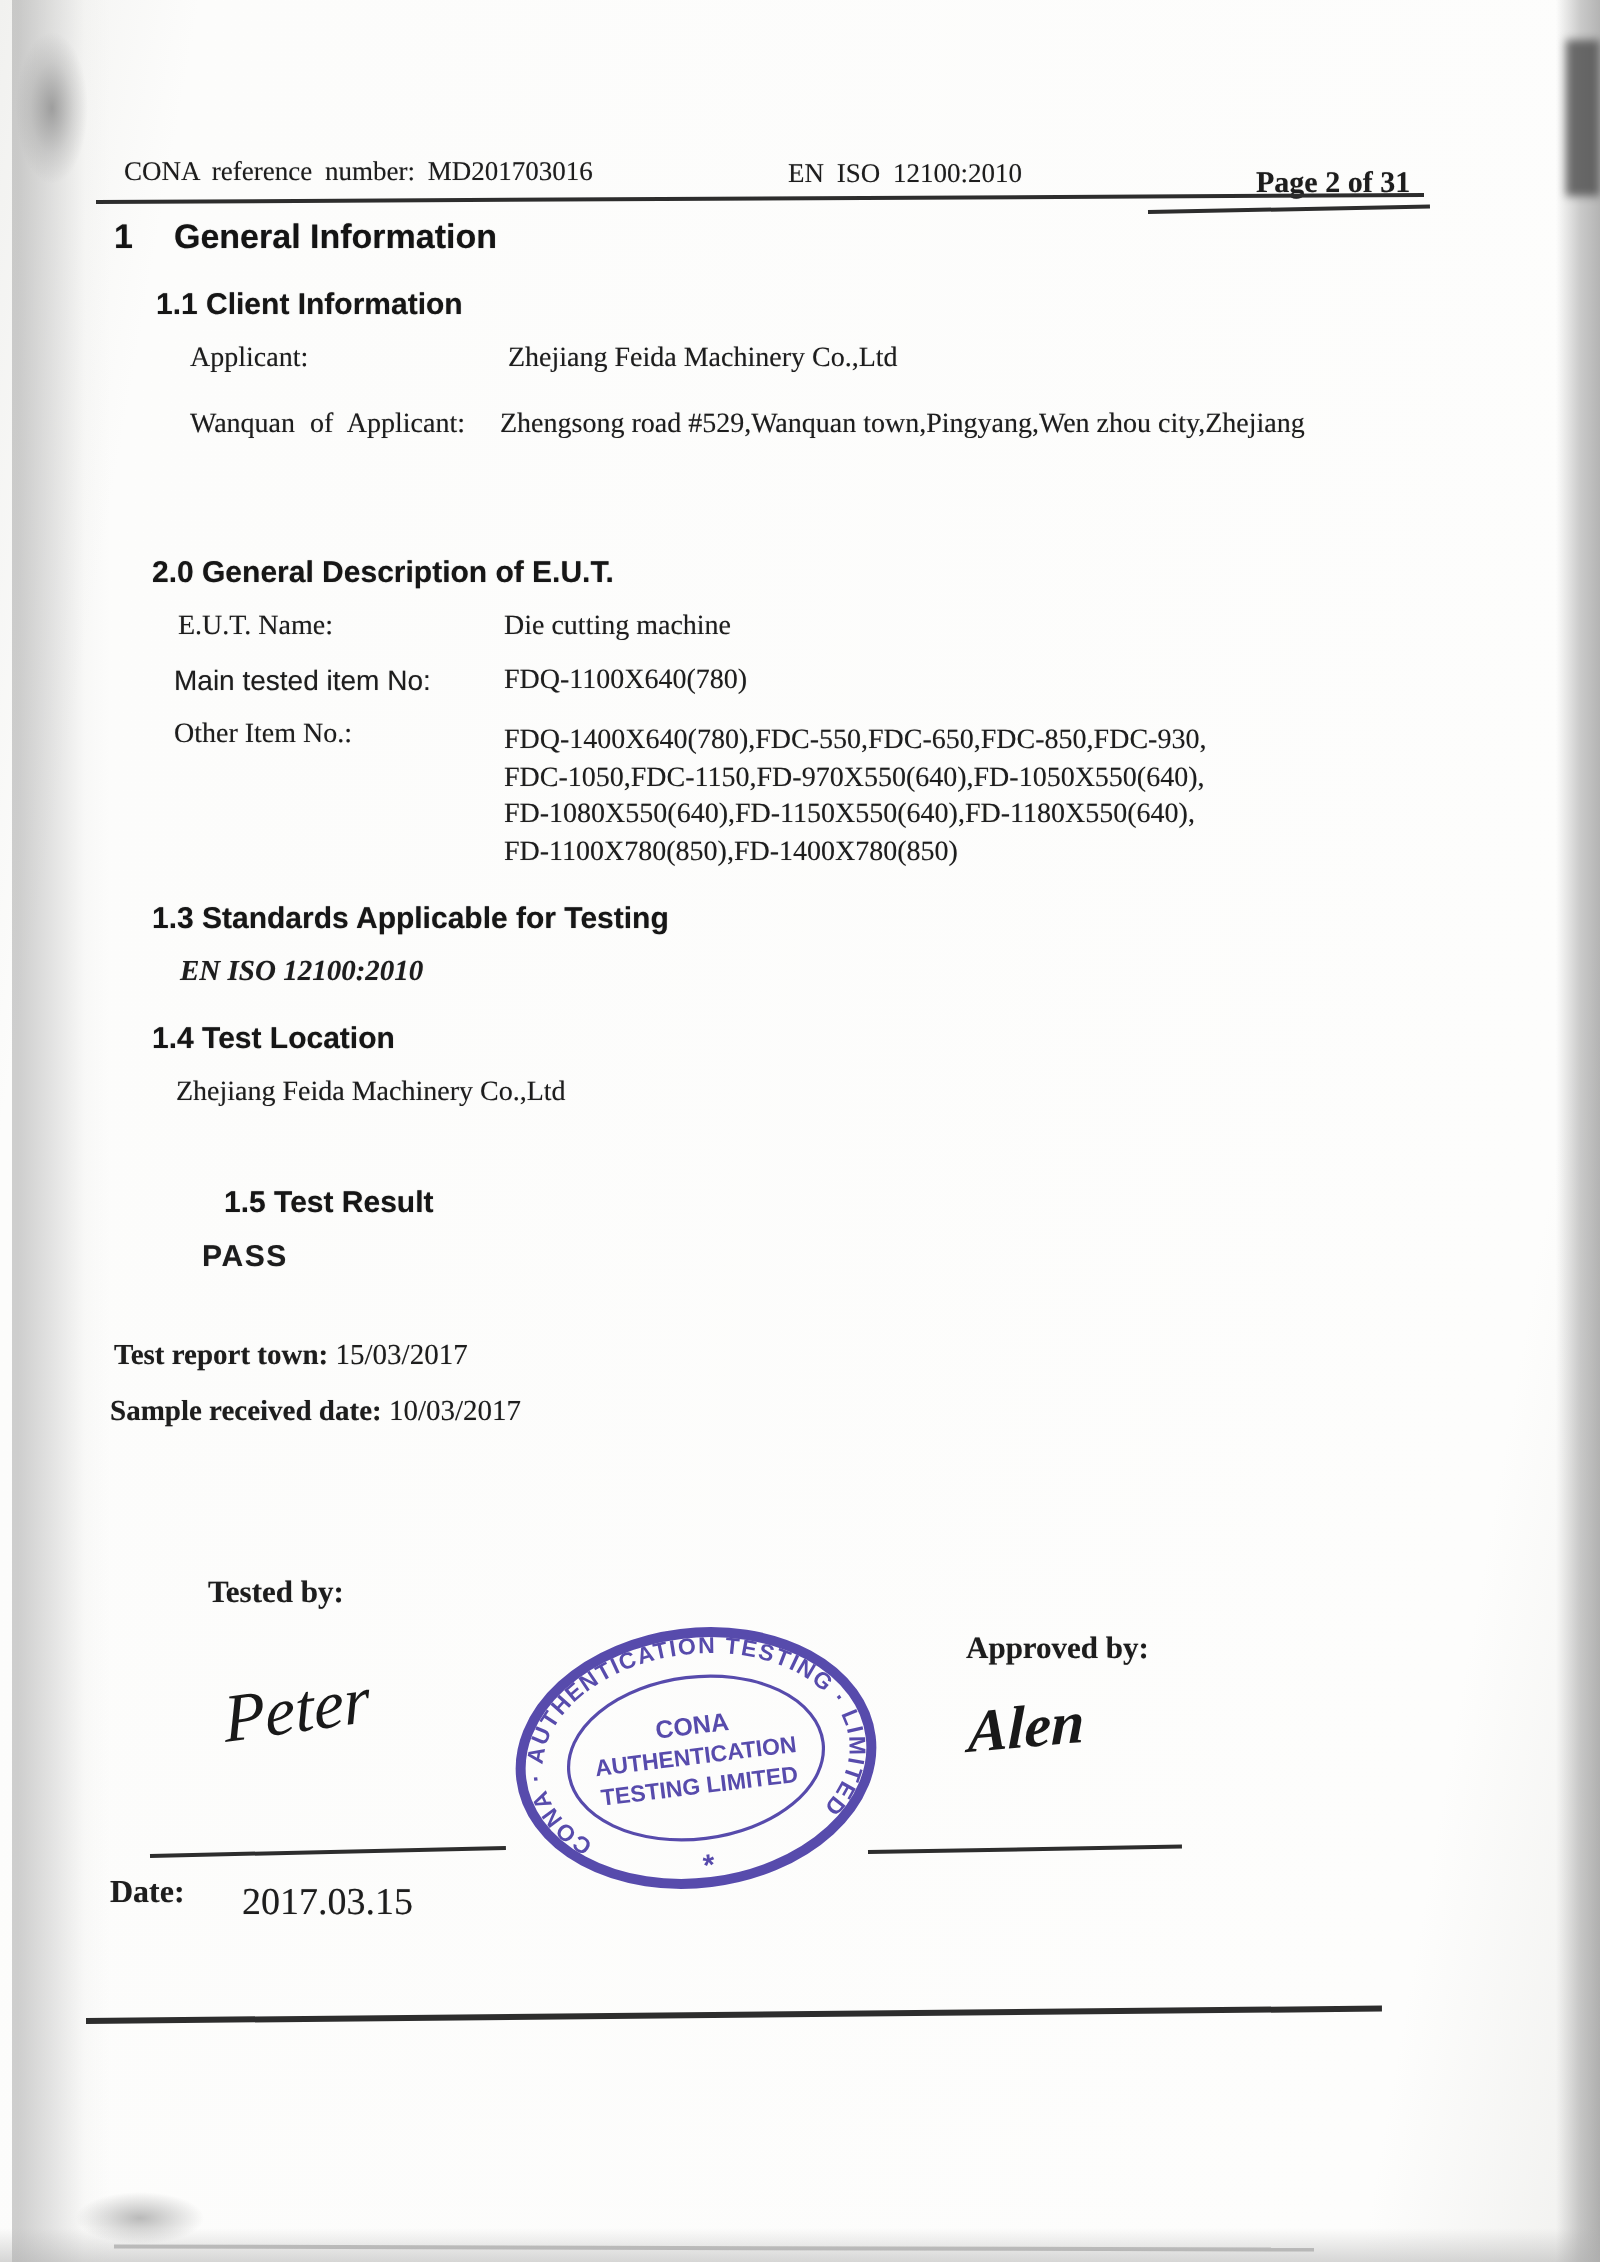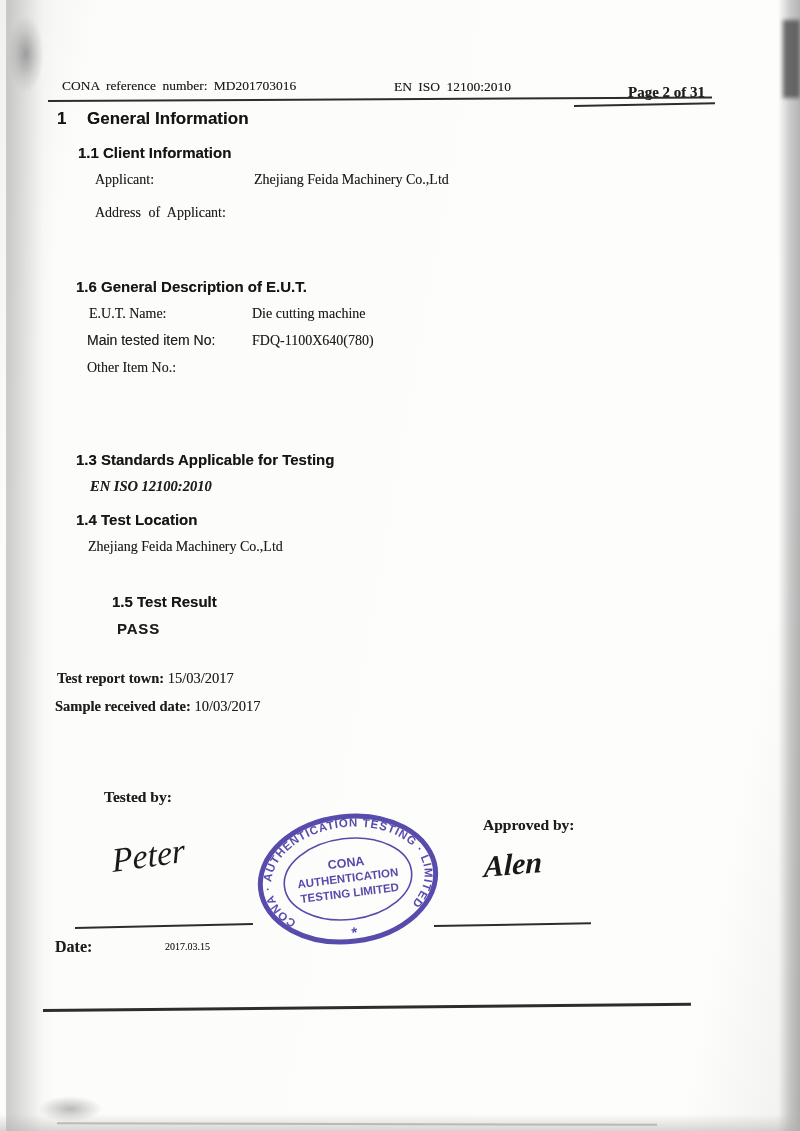--- a/index.html
+++ b/index.html
@@ -50,37 +50,44 @@
   <div class="abs serif" style="left:628px;top:84px;font-size:15px;font-weight:bold;">Page 2 of 31</div>
   <div class="abs rule" style="left:48px;top:100px;width:664px;height:2px;transform:rotate(-0.3deg);"></div>
   <div class="abs rule" style="left:574px;top:105px;width:141px;height:2px;transform:rotate(-1.1deg);"></div>
 
   <div class="abs h-sec" style="left:57px;top:109px;">1</div>
   <div class="abs h-sec" style="left:87px;top:109px;">General Information</div>
 
   <div class="abs h-sub" style="left:78px;top:144px;">1.1 Client Information</div>
   <div class="abs serif body14" style="left:95px;top:172px;">Applicant:</div>
   <div class="abs serif body14" style="left:254px;top:172px;">Zhejiang Feida Machinery Co.,Ltd</div>
-  <div class="abs serif body14" style="left:95px;top:205px;word-spacing:4px;">Address of Applicant:</div>
+  <div class="abs serif body14" style="left:95px;top:205px;word-spacing:4px;">Wanquan of Applicant:</div>
+  <div class="abs serif body14" style="left:250px;top:205px;">Zhengsong road #529,Wanquan town,Pingyang,Wen zhou city,Zhejiang</div>
 
-  <div class="abs h-sub" style="left:76px;top:278px;">1.6 General Description of E.U.T.</div>
+  <div class="abs h-sub" style="left:76px;top:278px;">2.0 General Description of E.U.T.</div>
   <div class="abs serif body14" style="left:89px;top:306px;">E.U.T. Name:</div>
   <div class="abs serif body14" style="left:252px;top:306px;">Die cutting machine</div>
   <div class="abs sans" style="left:87px;top:332px;font-size:14px;">Main tested item No:</div>
   <div class="abs serif body14" style="left:252px;top:333px;">FDQ-1100X640(780)</div>
   <div class="abs serif body14" style="left:87px;top:360px;">Other Item No.:</div>
+  <div class="abs serif body14" style="left:252px;top:362px;line-height:18.6px;">
+    <div>FDQ-1400X640(780),FDC-550,FDC-650,FDC-850,FDC-930,</div>
+    <div>FDC-1050,FDC-1150,FD-970X550(640),FD-1050X550(640),</div>
+    <div>FD-1080X550(640),FD-1150X550(640),FD-1180X550(640),</div>
+    <div>FD-1100X780(850),FD-1400X780(850)</div>
+  </div>
 
   <div class="abs h-sub" style="left:76px;top:451px;">1.3 Standards Applicable for Testing</div>
   <div class="abs serif" style="left:90px;top:478px;font-size:14.5px;font-weight:bold;font-style:italic;">EN ISO 12100:2010</div>
 
   <div class="abs h-sub" style="left:76px;top:511px;">1.4 Test Location</div>
   <div class="abs serif body14" style="left:88px;top:539px;">Zhejiang Feida Machinery Co.,Ltd</div>
 
   <div class="abs h-sub" style="left:76px;top:593px;margin-left:36px;">1.5 Test Result</div>
-  <div class="abs sans" style="left:101px;top:620px;font-size:15px;font-weight:bold;letter-spacing:.8px;margin-left:16px;">PASS</div>
+  <div class="abs sans" style="left:101px;top:620px;font-size:15px;font-weight:bold;letter-spacing:.8px;">PASS</div>
 
   <div class="abs serif" style="left:57px;top:670px;font-size:14.5px;">
     <span class="lbl">Test report town:</span>
     <span>15/03/2017</span>
   </div>
   <div class="abs serif" style="left:55px;top:698px;font-size:14.5px;">
     <span class="lbl">Sample received date:</span>
     <span>10/03/2017</span>
   </div>
 
@@ -104,18 +111,18 @@
         <text x="96" y="72" text-anchor="middle" font-family="Liberation Sans, sans-serif" font-size="11.5" font-weight="bold" stroke="none">AUTHENTICATION</text>
         <text x="96" y="87" text-anchor="middle" font-family="Liberation Sans, sans-serif" font-size="11.5" font-weight="bold" stroke="none">TESTING LIMITED</text>
       </g>
     </svg>
   </div>
 
   <div class="abs rule" style="left:75px;top:927px;width:178px;height:2px;transform:rotate(-1.3deg);"></div>
   <div class="abs rule" style="left:434px;top:925px;width:157px;height:2px;transform:rotate(-1deg);"></div>
 
   <div class="abs serif" style="left:55px;top:938px;font-size:16px;font-weight:bold;">Date:</div>
-  <div class="abs serif" style="left:121px;top:941px;font-size:10px;margin-left:44px;">2017.03.15</div>
+  <div class="abs serif" style="left:121px;top:941px;font-size:19px;">2017.03.15</div>
 
   <div class="abs rule" style="left:43px;top:1009px;width:648px;height:2.5px;transform:rotate(-0.55deg);"></div>
   <div class="abs" style="left:57px;top:1123px;width:600px;height:1.5px;background:rgba(130,130,130,.45);transform:rotate(0.15deg);"></div>
 
 </div>
 
 </body></html>

